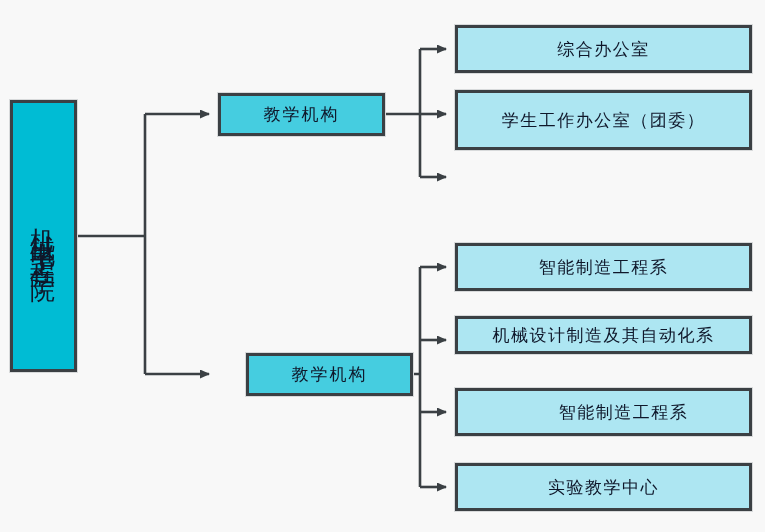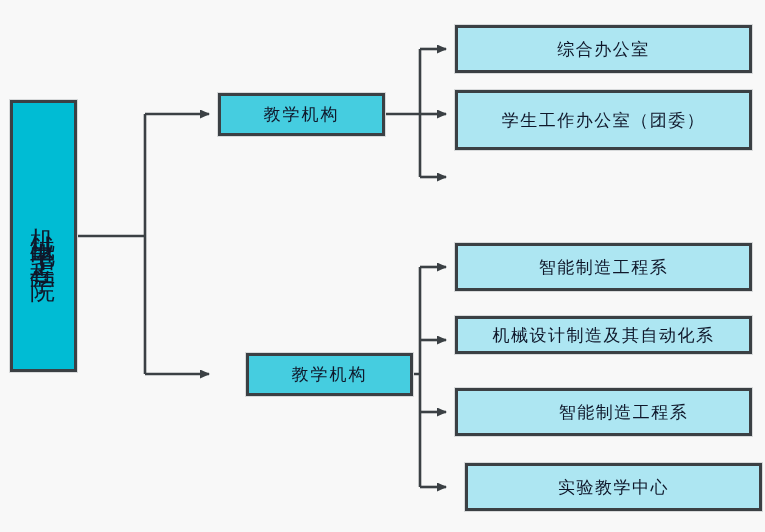--- a/index.html
+++ b/index.html
@@ -103,15 +103,15 @@
 
   <div class="node node-leaf" style="left:455px; top:90px; width:297px; height:60px;">学生工作办公室（团委）</div>
 
 
   <div class="node node-leaf" style="left:455px; top:243px; width:297px; height:48px;">智能制造工程系</div>
 
   <div class="node node-leaf" style="left:455px; top:316px; width:297px; height:38px;">机械设计制造及其自动化系</div>
 
   <div class="node node-leaf" style="left:455px; top:388px; width:297px; height:48px;padding-left:40px;">智能制造工程系</div>
 
-  <div class="node node-leaf" style="left:465px; top:463px; width:297px; height:48px;">实验教学中心</div>
+  <div class="node node-leaf" style="left:455px; top:463px; width:297px; height:48px;">实验教学中心</div>
 
 </div>
 
 </body></html>

